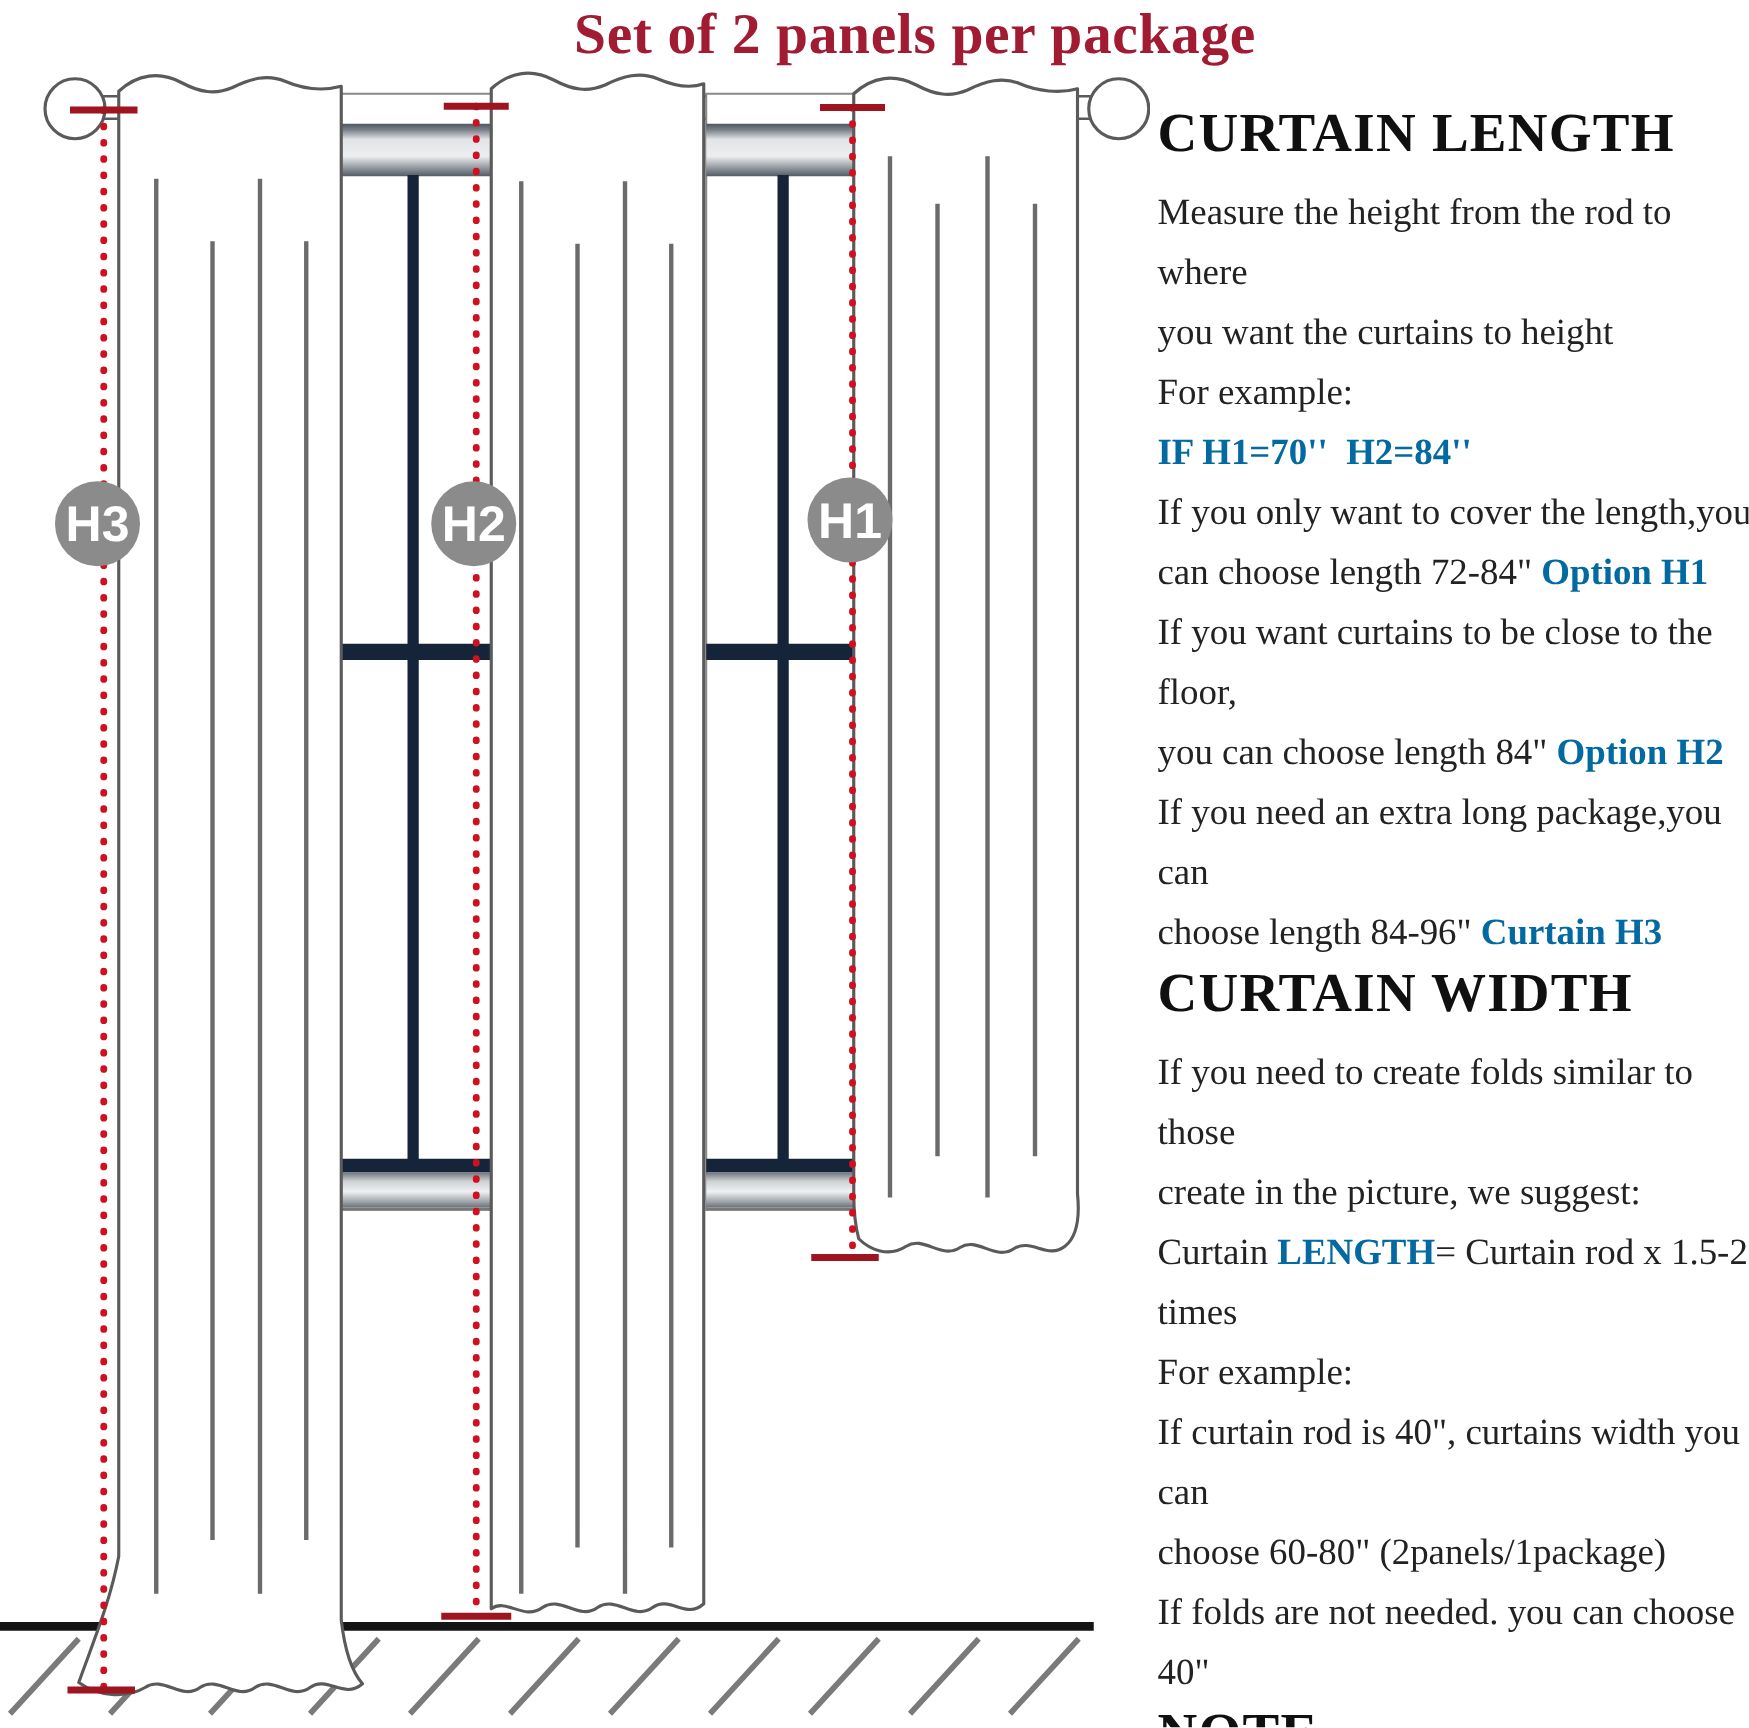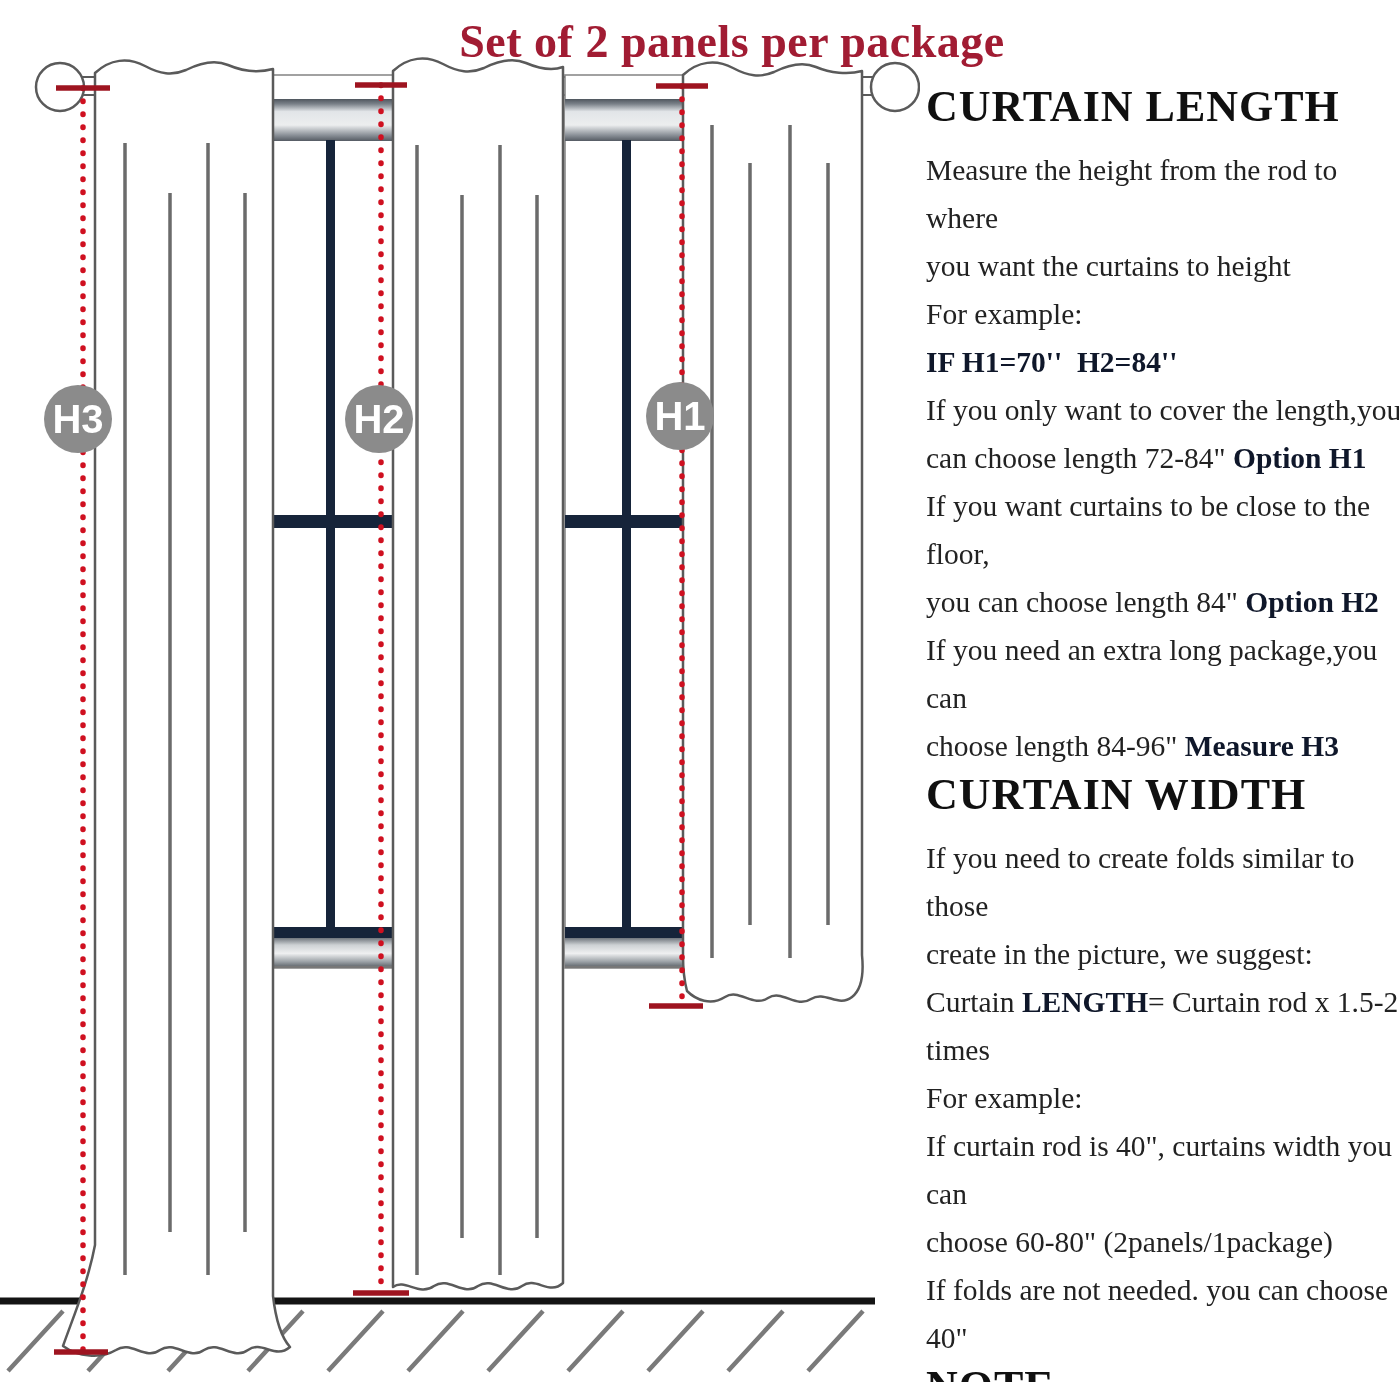--- a/index.html
+++ b/index.html
@@ -2,36 +2,36 @@
 <html><head>
 <meta charset="utf-8">
 <style>
   html,body { margin:0; padding:0; background:#ffffff; }
   .stage {
     position:relative; width:1399px; height:1382px; background:#ffffff;
     overflow:hidden; font-family:"Liberation Serif", serif;
   }
   .title {
     position:absolute; top:0px; left:65px; width:1334px; text-align:center;
-    font-size:46px; font-weight:bold; color:#a11c33; letter-spacing:0.5px;margin-top:15px;
+    font-size:46px; font-weight:bold; color:#a11c33; letter-spacing:0.5px;
   }
   .diagram-svg { position:absolute; left:0; top:0; }
   .textcol { position:absolute; left:926px; top:82px; width:476px; color:#1d1d1d; }
   h2.sec {
     font-size:44px; margin:0; font-weight:bold; color:#101010;
     letter-spacing:1px; line-height:50px;
   }
   .sec-gap-2 { margin-top:64px; }
   .sec-gap-3 { margin-top:95px; }
   .lines { margin-top:14px; }
   p.line {
     margin:0; font-size:29.5px; line-height:48px; color:#222222;
     white-space:pre-wrap;
   }
-  p.line b { color:#0f172a; }
+  p.line b { color:#0369a1; }
   .circle-label {
     font-family:"Liberation Sans", sans-serif; font-weight:bold;
     font-size:40px; fill:#ffffff;
   }
 </style>
 </head>
 <body>
 
 <div class="stage">
 
@@ -148,21 +148,21 @@
     <div class="lines">
       <p class="line"><span>Measure the height from the rod to where</span><b></b><span></span></p>
       <p class="line"><span>you want the curtains to height</span><b></b><span></span></p>
       <p class="line"><span>For example:</span><b></b><span></span></p>
       <p class="line"><span></span><b>IF H1=70''  H2=84''</b><span></span></p>
       <p class="line"><span>If you only want to cover the length,you</span><b></b><span></span></p>
       <p class="line"><span>can choose length 72-84" </span><b>Option H1</b><span></span></p>
       <p class="line"><span>If you want curtains to be close to the floor,</span><b></b><span></span></p>
       <p class="line"><span>you can choose length 84" </span><b>Option H2</b><span></span></p>
       <p class="line"><span>If you need an extra long package,you can</span><b></b><span></span></p>
-      <p class="line"><span>choose length 84-96" </span><b>Measure H3</b><span></span></p>
+      <p class="line"><span>choose length 84-96" </span><b>Curtain H3</b><span></span></p>
     </div>
 
     <h2 class="sec sec-gap-2">CURTAIN WIDTH</h2>
     <div class="lines">
       <p class="line"><span>If you need to create folds similar to those</span><b></b><span></span></p>
       <p class="line"><span>create in the picture, we suggest:</span><b></b><span></span></p>
       <p class="line"><span>Curtain </span><b>LENGTH</b><span>= Curtain rod x 1.5-2 times</span></p>
       <p class="line"><span>For example:</span><b></b><span></span></p>
       <p class="line"><span>If curtain rod is 40", curtains width you can</span><b></b><span></span></p>
       <p class="line"><span>choose 60-80" (2panels/1package)</span><b></b><span></span></p>

